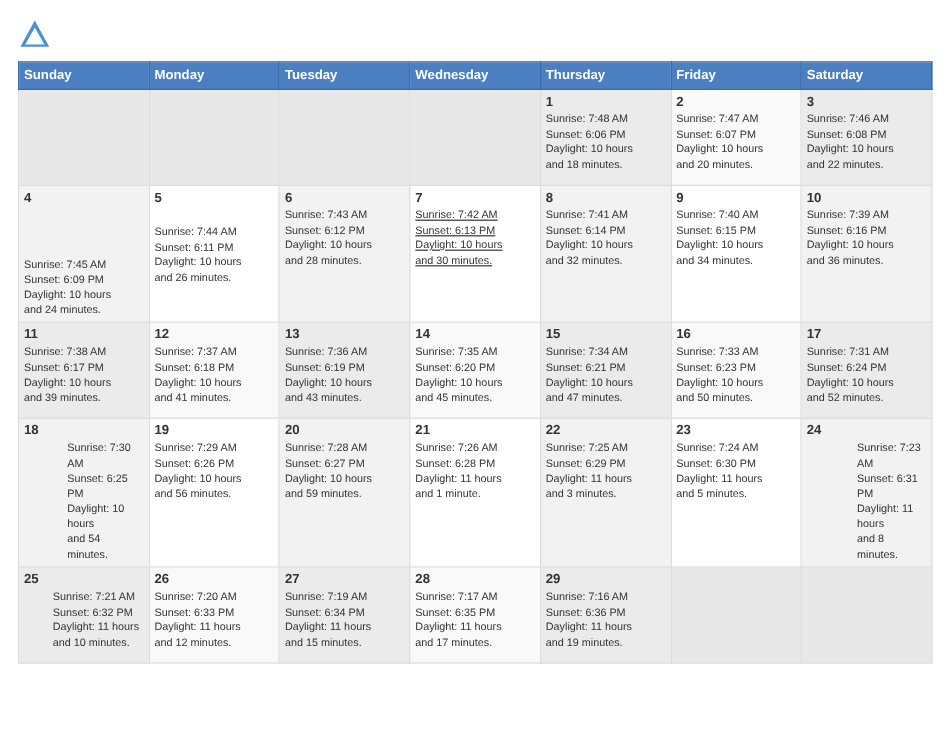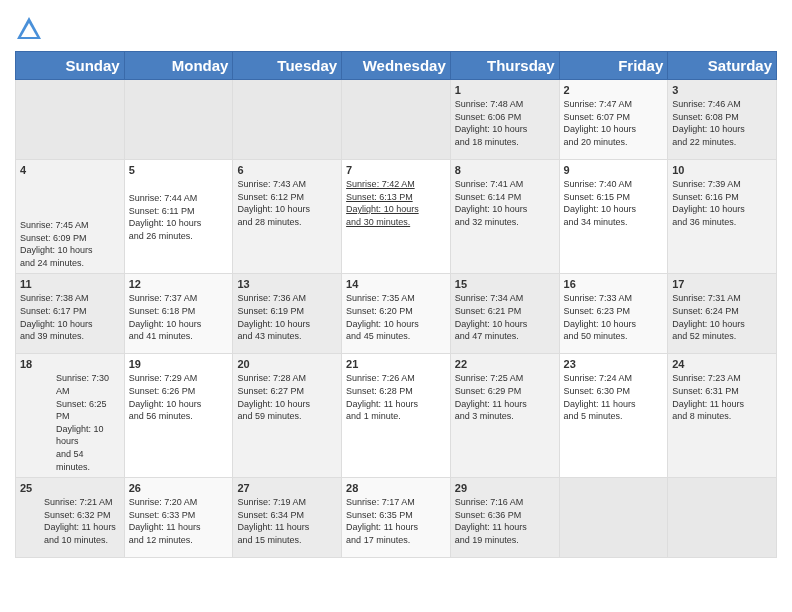--- a/index.html
+++ b/index.html
@@ -54,24 +54,24 @@
       color: #555;
     }
     table {
       width: 100%;
       border-collapse: collapse;
       table-layout: fixed;
     }
     thead tr th {
       background-color: #4a7fc1;
       color: #fff;
-      font-size: 15px;
+      font-size: 11px;
       font-weight: bold;
       padding: 5px 4px;
-      text-align: right;
+      text-align: left;
       border: 1px solid #3a6aaa;
     }
     tbody tr td {
       vertical-align: top;
       padding: 4px 4px;
       font-size: 9.5px;
       color: #333;
       border: 1px solid #ddd;
       height: 80px;
       background: #fff;
@@ -300,21 +300,21 @@
         </td>
         <td>
           <span class="day-num">23</span>
           <div class="cell-content" style="white-space: pre-line;">Sunrise: 7:24 AM
 Sunset: 6:30 PM
 Daylight: 11 hours
 and 5 minutes.</div>
         </td>
         <td>
           <span class="day-num">24</span>
-          <div class="cell-content" style="white-space: pre-line;">Sunrise: 7:23 AM
+          <div class="cell-content" style="white-space: pre-line; margin-left: 42px;">Sunrise: 7:23 AM
 Sunset: 6:31 PM
 Daylight: 11 hours
 and 8 minutes.</div>
         </td>
       </tr>
       <tr>
         <td>
           <span class="day-num">25</span>
           <div class="cell-content" style="white-space: pre-line; margin-left: 24px;">Sunrise: 7:21 AM
 Sunset: 6:32 PM

